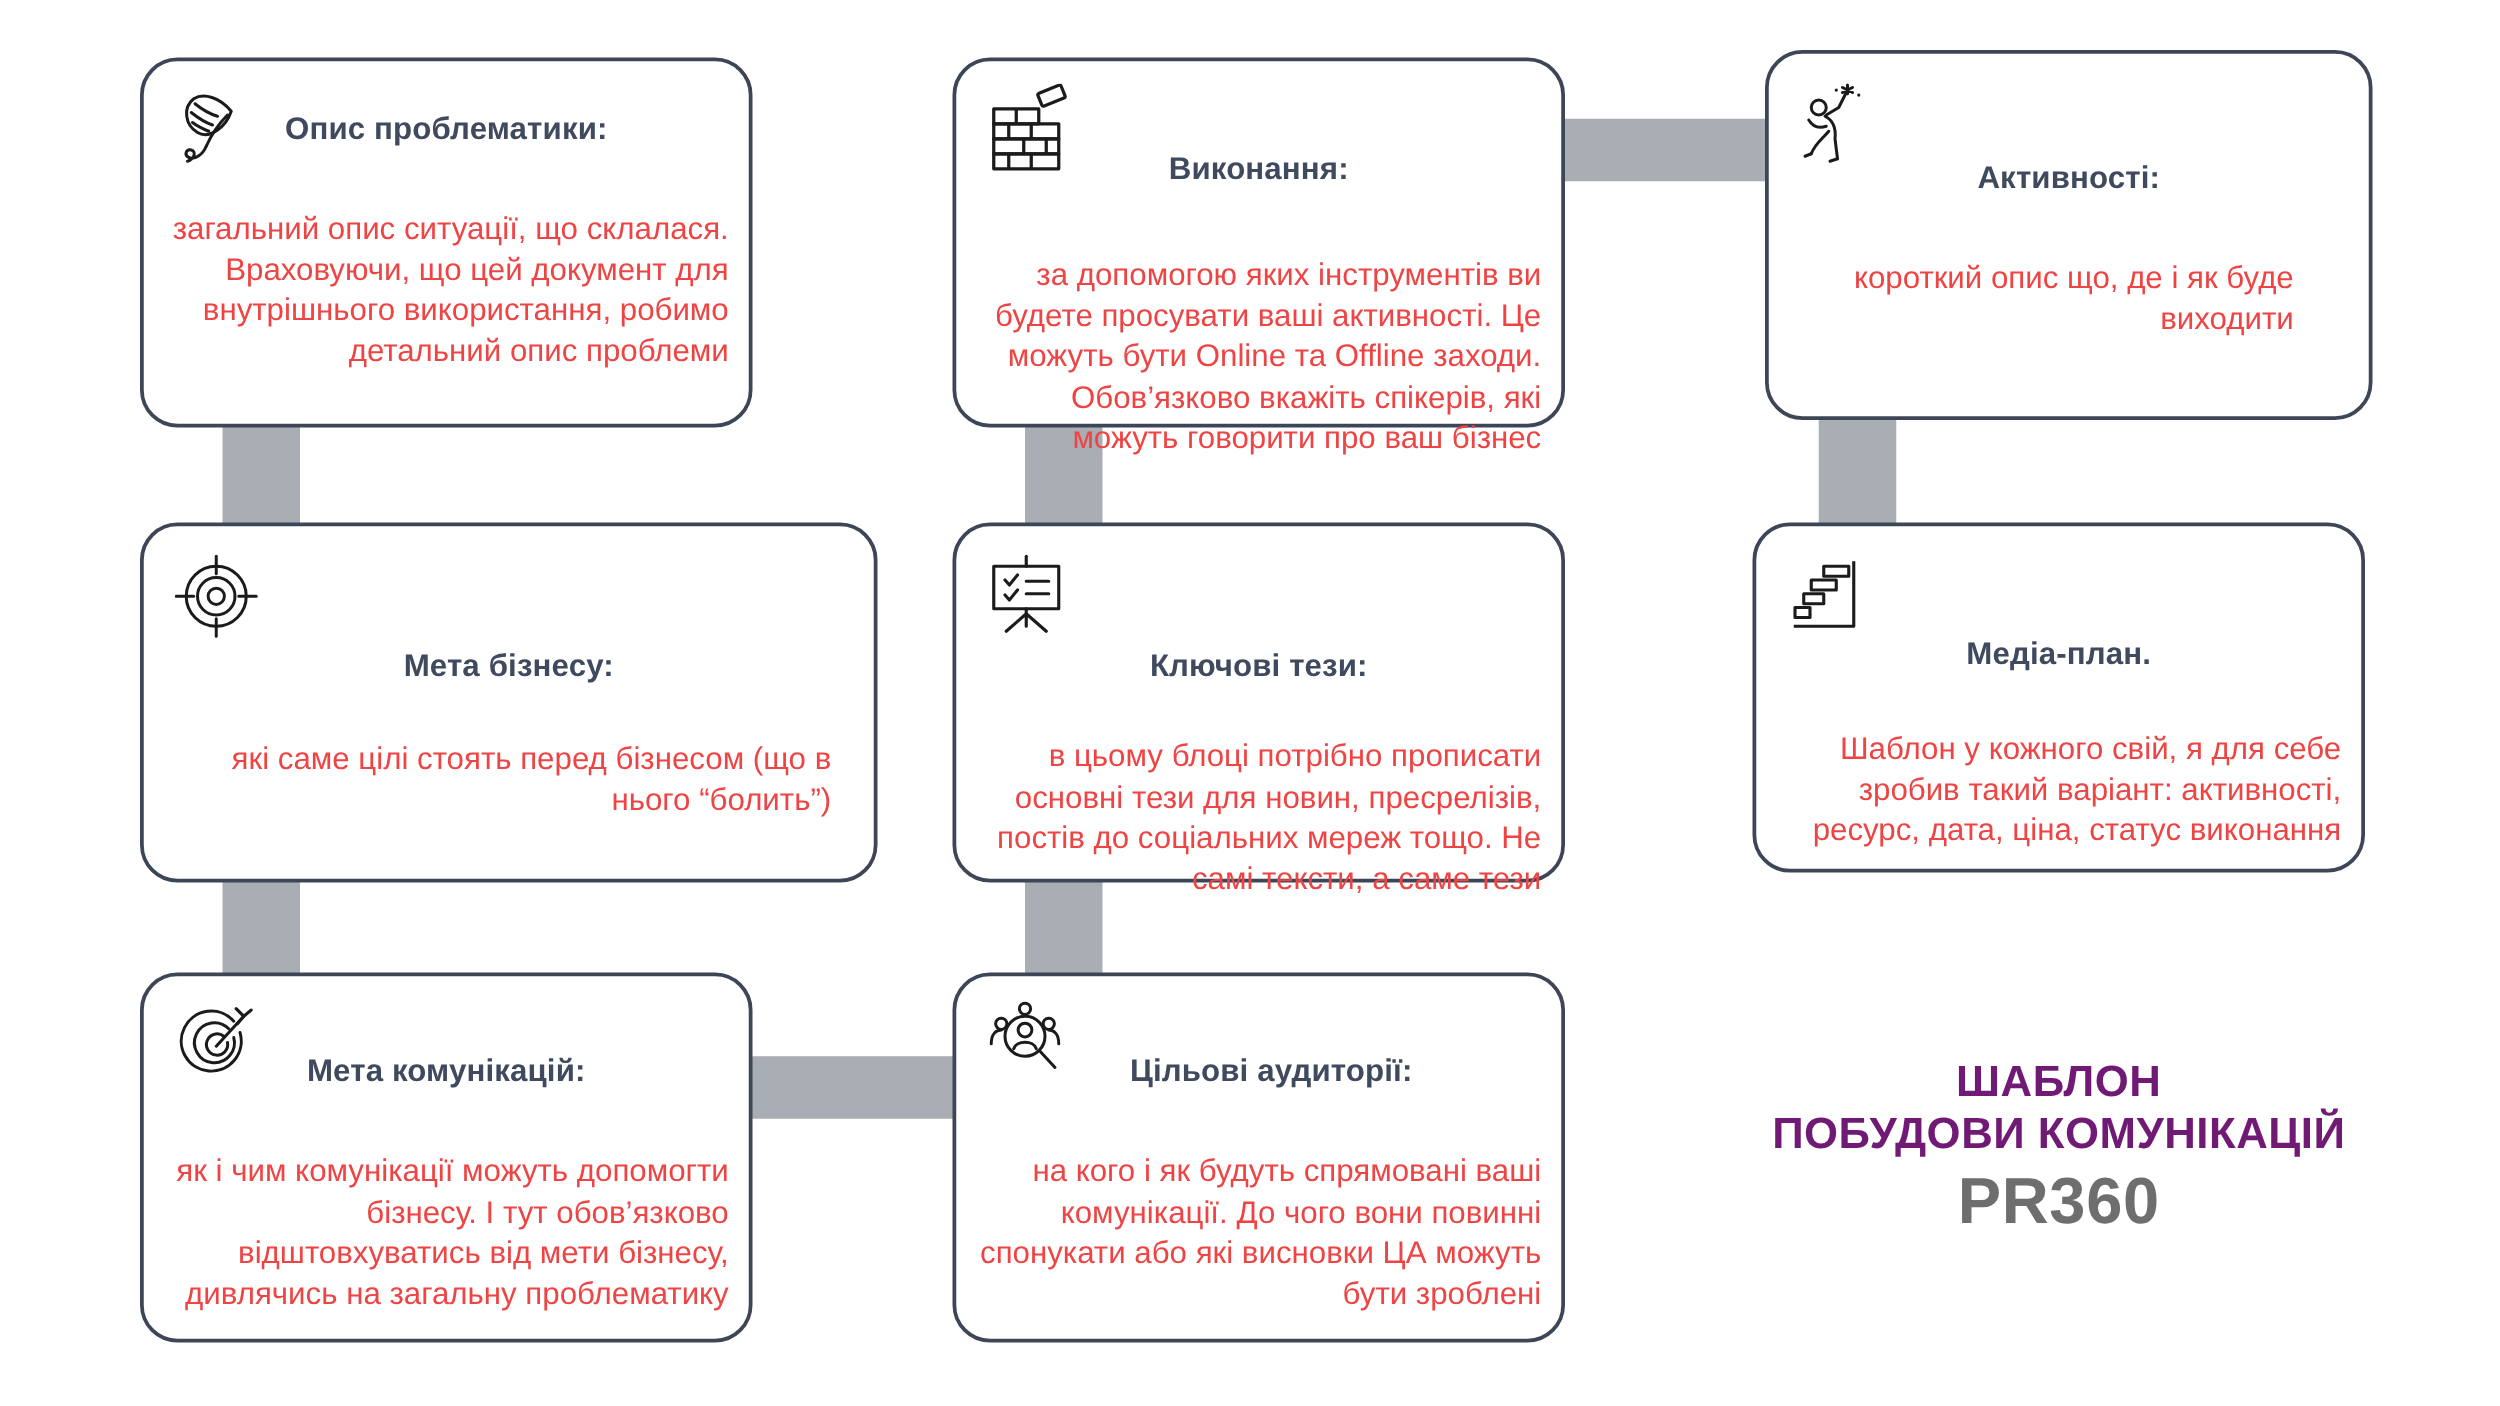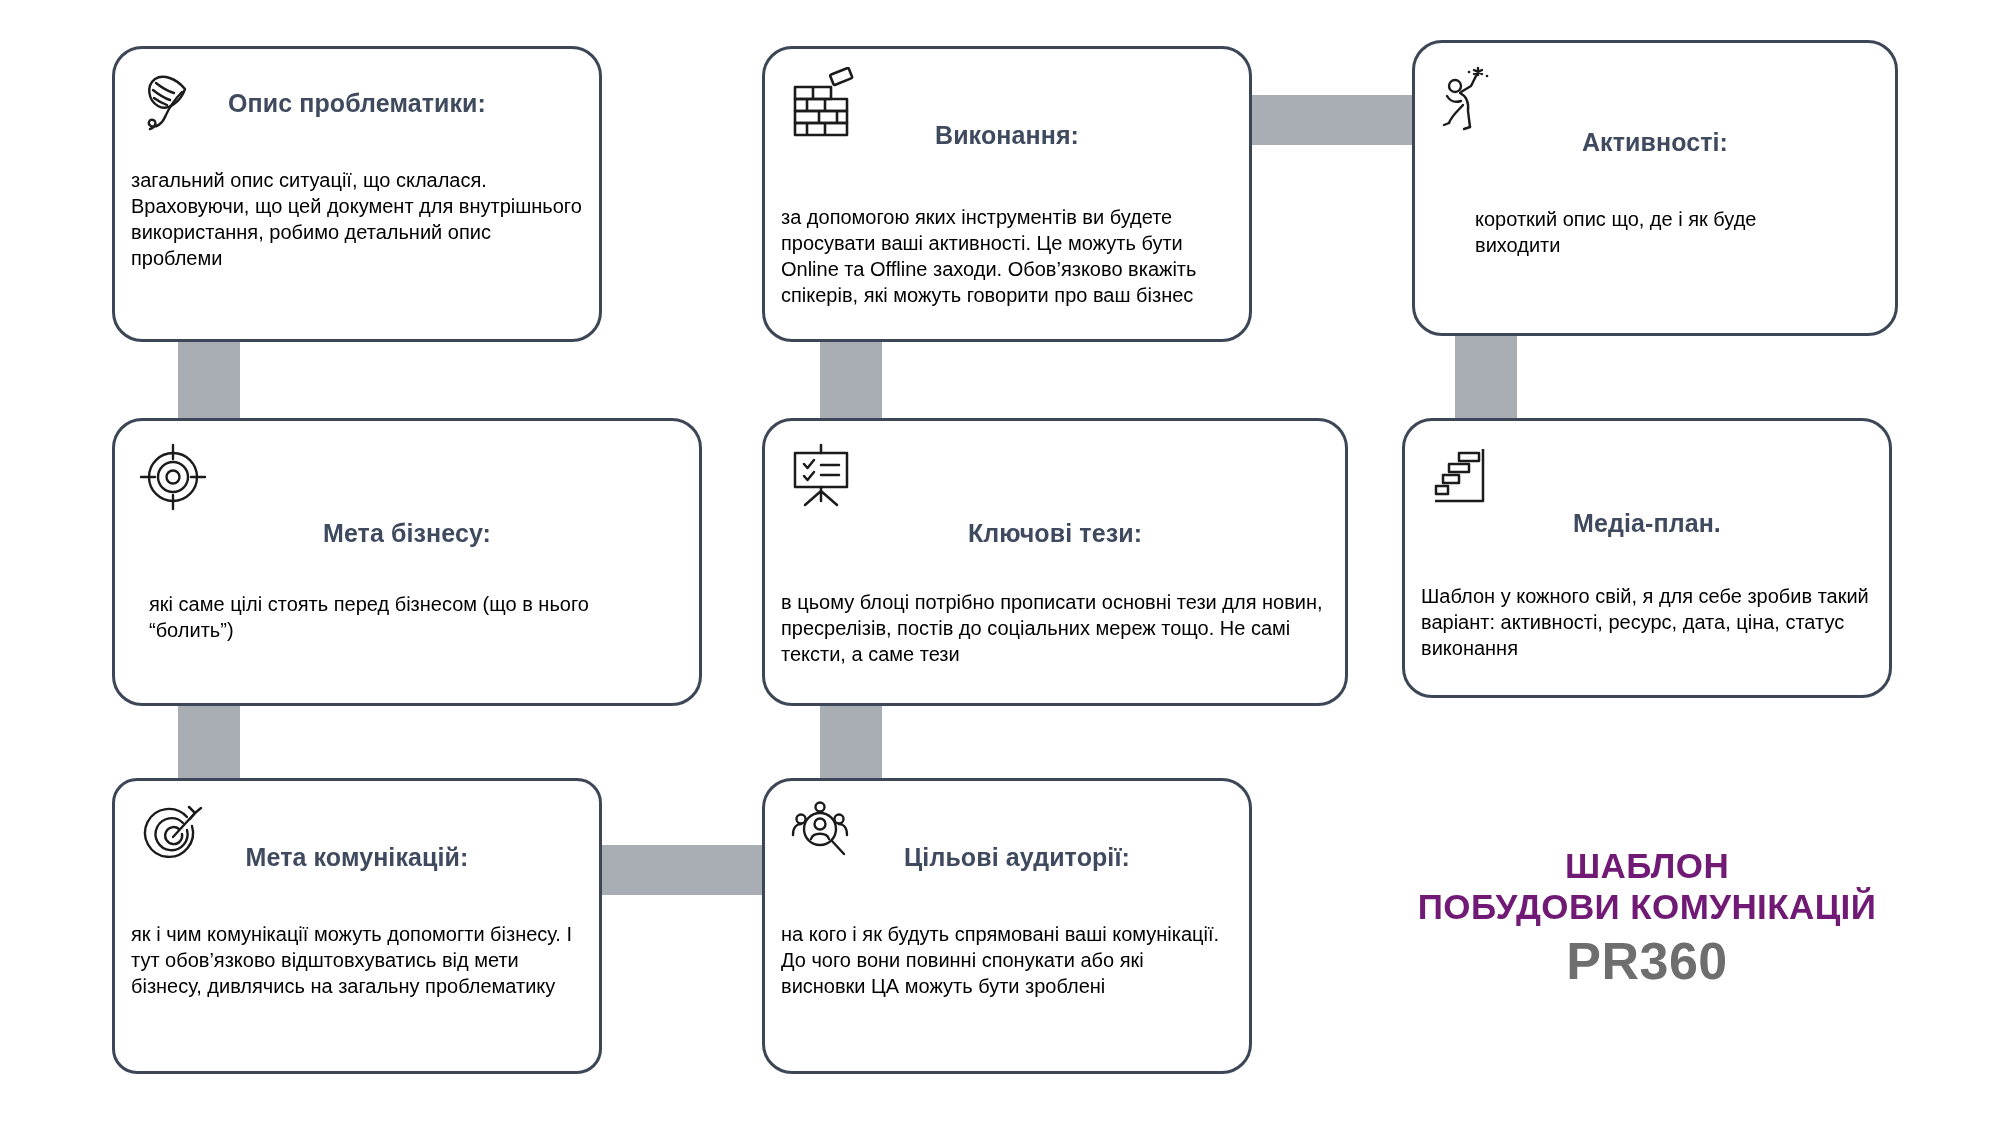--- a/index.html
+++ b/index.html
@@ -55,24 +55,24 @@
     font-size: 25px;
     font-weight: bold;
     color: #3f4a5f;
     letter-spacing: 0.1px;
   }
 
   .card-body {
     position: absolute;
     left: 16px;
     right: 16px;
-    text-align: left;
-    font-size: 20px;
+    text-align: right;
+    font-size: 25px;
     line-height: 1.30;
-    color: #000000;
+    color: #ef4444;
   }
 
   
   #brand {
     position: absolute;
     z-index: 2;
     text-align: center;
   }
   .brand-l1, .brand-l2 {
     font-size: 35px;
@@ -164,21 +164,21 @@
         <circle cx="36" cy="38" r="24"></circle>
         <circle cx="36" cy="38" r="15"></circle>
         <circle cx="36" cy="38" r="6.5"></circle>
         <path d="M36 6 V20 M36 56 V70 M4 38 H18 M54 38 H68"></path>
       </svg>
     </span>
     <div class="card-title" style="top:98px;">Мета бізнесу:</div>
     <div class="card-body" style="top:170px; left:34px; right:34px;">які саме цілі стоять перед бізнесом (що в нього “болить”)</div>
   </div>
 
-  <div class="card" style="left:762px; top:418px; width:586px; height:288px;">
+  <div class="card" style="left:762px; top:418px; width:490px; height:288px;">
     <span class="card-icon">
       <svg viewBox="0 0 72 76" fill="none" stroke="#1b1b1b" stroke-width="2.5" stroke-linecap="round" stroke-linejoin="round">
         <rect x="8" y="14" width="52" height="34"></rect>
         <path d="M34 6 V14"></path>
         <path d="M17 25 l3.5 4 l6.5 -8"></path>
         <path d="M17 37 l3.5 4 l6.5 -8"></path>
         <path d="M34 26 H52 M34 36 H52"></path>
         <path d="M34 48 V62 M34 52 L18 66 M34 52 L50 66"></path>
       </svg>
     </span>
@@ -193,21 +193,21 @@
         <rect x="32" y="14" width="20" height="8"></rect>
         <rect x="22" y="25" width="20" height="8"></rect>
         <rect x="16" y="36" width="16" height="8"></rect>
         <rect x="9" y="47" width="12" height="8"></rect>
       </svg>
     </span>
     <div class="card-title" style="top:88px;">Медіа-план.</div>
     <div class="card-body" style="top:162px;">Шаблон у кожного свій, я для себе зробив такий варіант: активності, ресурс, дата, ціна, статус виконання</div>
   </div>
 
-  <div class="card" style="left:112px; top:778px; width:490px; height:296px;border-radius:25px;">
+  <div class="card" style="left:112px; top:778px; width:490px; height:296px;">
     <span class="card-icon">
       <svg viewBox="0 0 72 76" fill="none" stroke="#1b1b1b" stroke-width="2.4" stroke-linecap="round" stroke-linejoin="round">
         <path d="M50 18 A24 24 0 1 0 55 27"></path>
         <path d="M46 24 A16 16 0 1 0 50 31"></path>
         <path d="M42 30 A8.5 8.5 0 1 0 45 35"></path>
         <path d="M36 38 L58 14"></path>
         <path d="M52 8 L58 14 L64 9"></path>
         <path d="M52 8 L58 14 L53 20"></path>
       </svg>
     </span>

